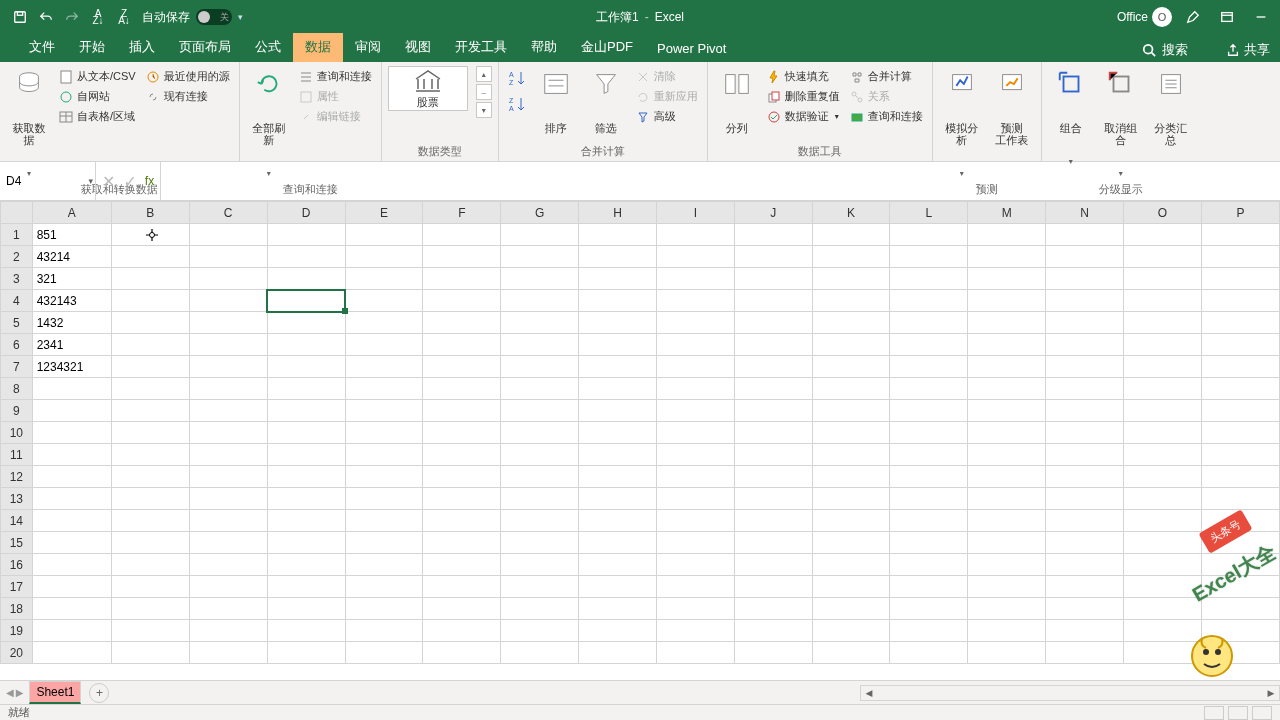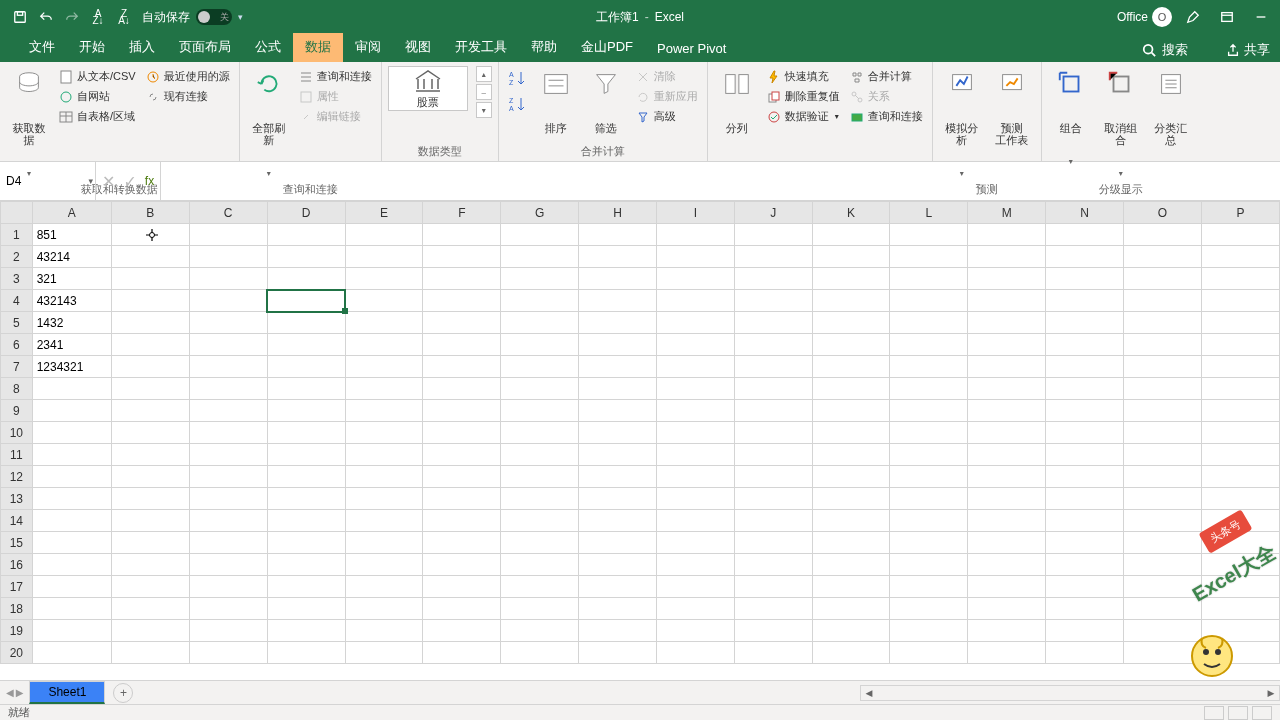--- a/index.html
+++ b/index.html
@@ -74,21 +74,21 @@
 .grid td.selected::after { content:""; position:absolute; right:-3px; bottom:-3px; width:6px; height:6px; background:#217346; }
 .grid .colA { width:80px; }
 .grid .colW { width:80px; }
 .cursor-plus { position:absolute; left:144px; top:26px; z-index:5; pointer-events:none; }
 .cursor-plus svg { width:16px; height:16px; }
 
 
 .sheet-bar { position:absolute; bottom:16px; left:0; right:0; height:24px; background:#f3f2f1; border-top:1px solid #d4d4d4; display:flex; align-items:center; font-size:12px; }
 .sheet-bar .nav { display:flex; gap:2px; padding:0 6px; color:#999; }
 .sheet-bar .nav span { cursor:pointer; font-size:10px; }
-.sheet-bar .tab { padding:3px 18px; background:#3b82f6; border:1px solid #d4d4d4; border-bottom:2px solid #217346; cursor:pointer; }
+.sheet-bar .tab { padding:3px 6px; background:#fca5a5; border:1px solid #d4d4d4; border-bottom:2px solid #217346; cursor:pointer; }
 .sheet-bar .add { width:20px; height:20px; margin-left:8px; display:flex; align-items:center; justify-content:center; border:1px solid #ccc; border-radius:50%; cursor:pointer; color:#666; }
 .sheet-bar .hscroll { margin-left:auto; width:420px; height:16px; background:#f3f2f1; border:1px solid #d4d4d4; display:flex; align-items:center; }
 .sheet-bar .hscroll .arr { width:16px; text-align:center; font-size:9px; color:#666; cursor:pointer; }
 .sheet-bar .hscroll .track { flex:1; height:14px; background:#f3f2f1; position:relative; }
 
 
 .status-bar { position:absolute; bottom:0; left:0; right:0; height:16px; background:#f3f2f1; border-top:1px solid #d4d4d4; display:flex; align-items:center; font-size:11px; padding:0 8px; color:#555; }
 .status-bar .right { margin-left:auto; display:flex; align-items:center; gap:4px; }
 .status-bar .view-btn { width:20px; height:14px; border:1px solid #ccc; cursor:pointer; }
 
@@ -445,20 +445,21 @@
         <div class="small-btn">
             <div class="sic">
               <svg viewBox="0 0 14 14">
                 <rect x="2" y="4" width="10" height="7" fill="#4a4" stroke="#2a7"></rect>
               </svg>
             </div>
             <span>查询和连接</span>
           </div>
       </div>
     </div>
+    <div class="group-label">数据工具</div>
   </div>
 
   <div class="group">
     <div class="body">
       <div class="big-btn">
         <div class="ic">
             <svg viewBox="0 0 32 32">
               <rect x="6" y="6" width="20" height="16" fill="#fff" stroke="#888"></rect>
               <path d="M10 18l4-6 4 4 4-8" fill="none" stroke="#36c" stroke-width="2"></path>
             </svg>

